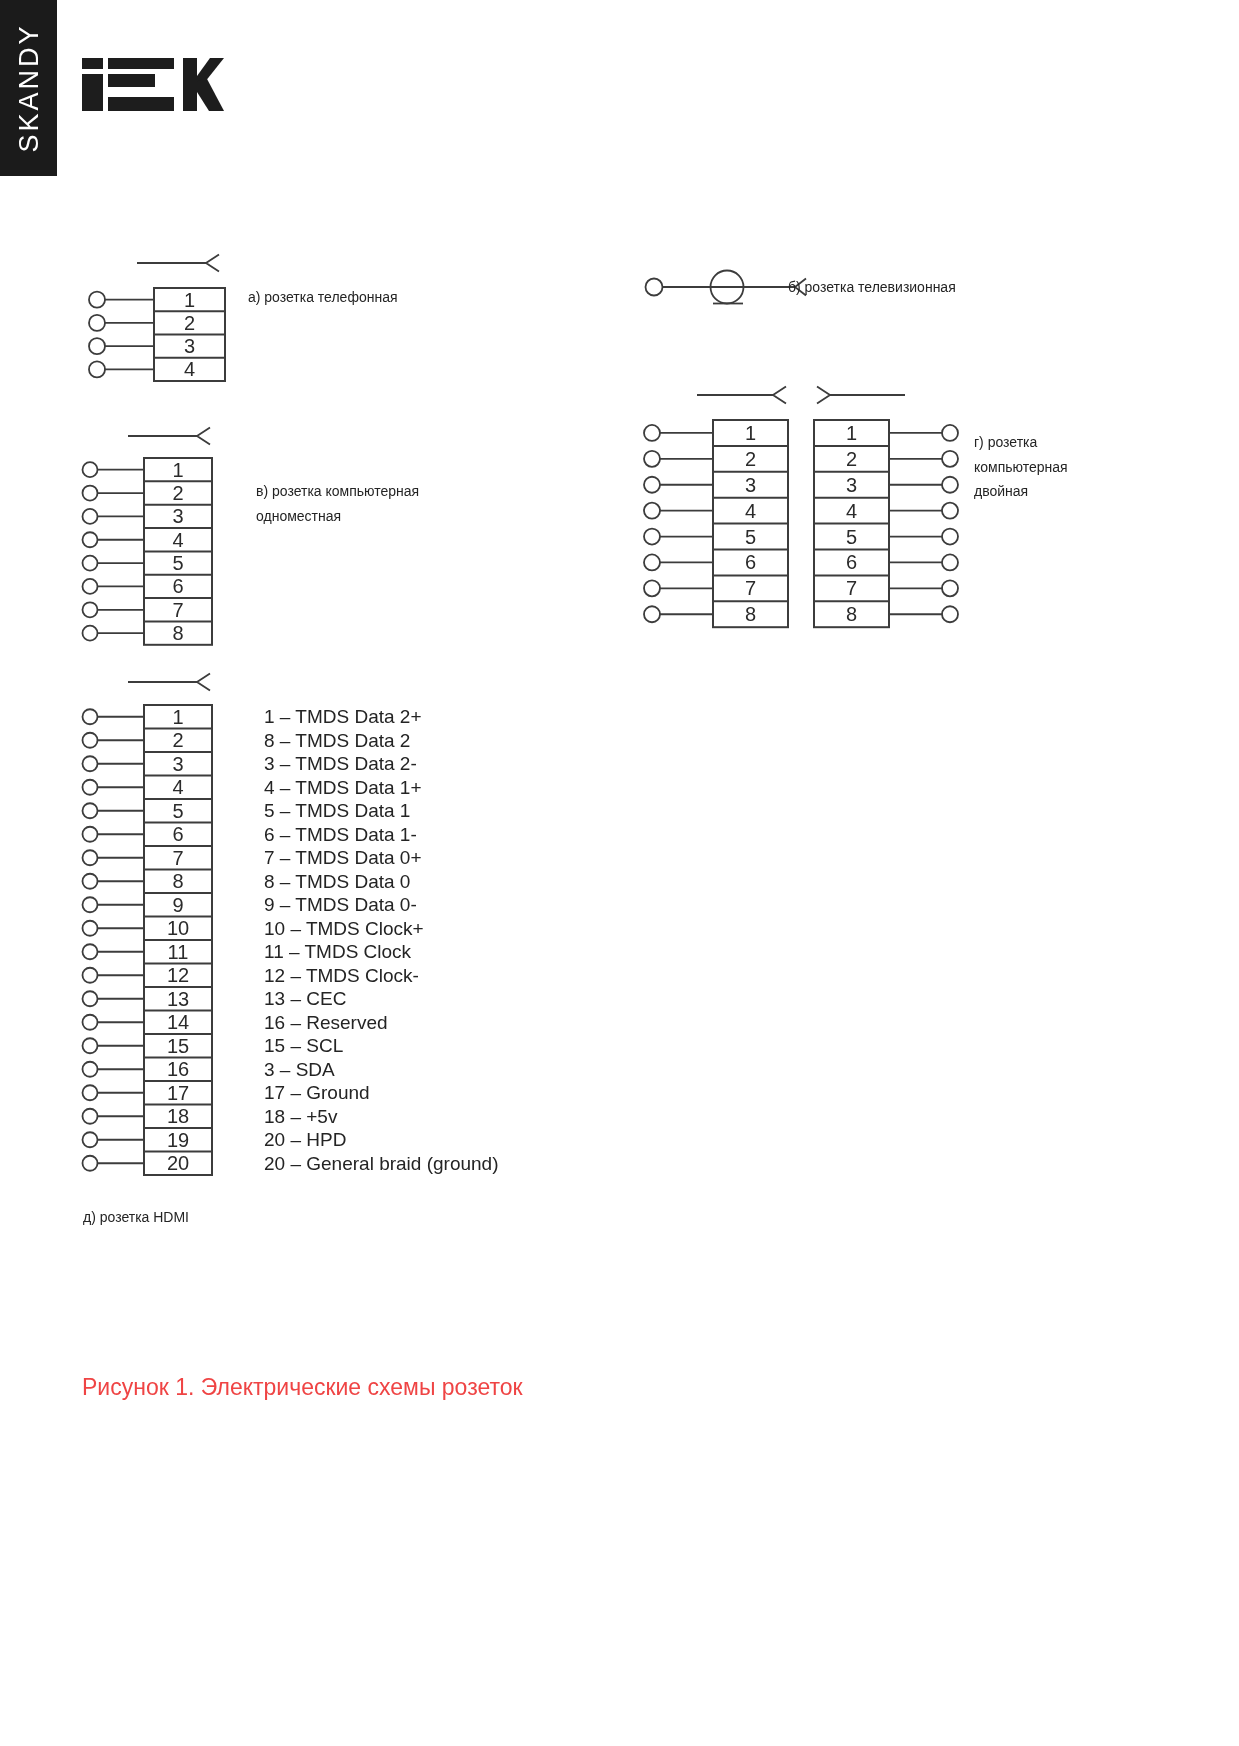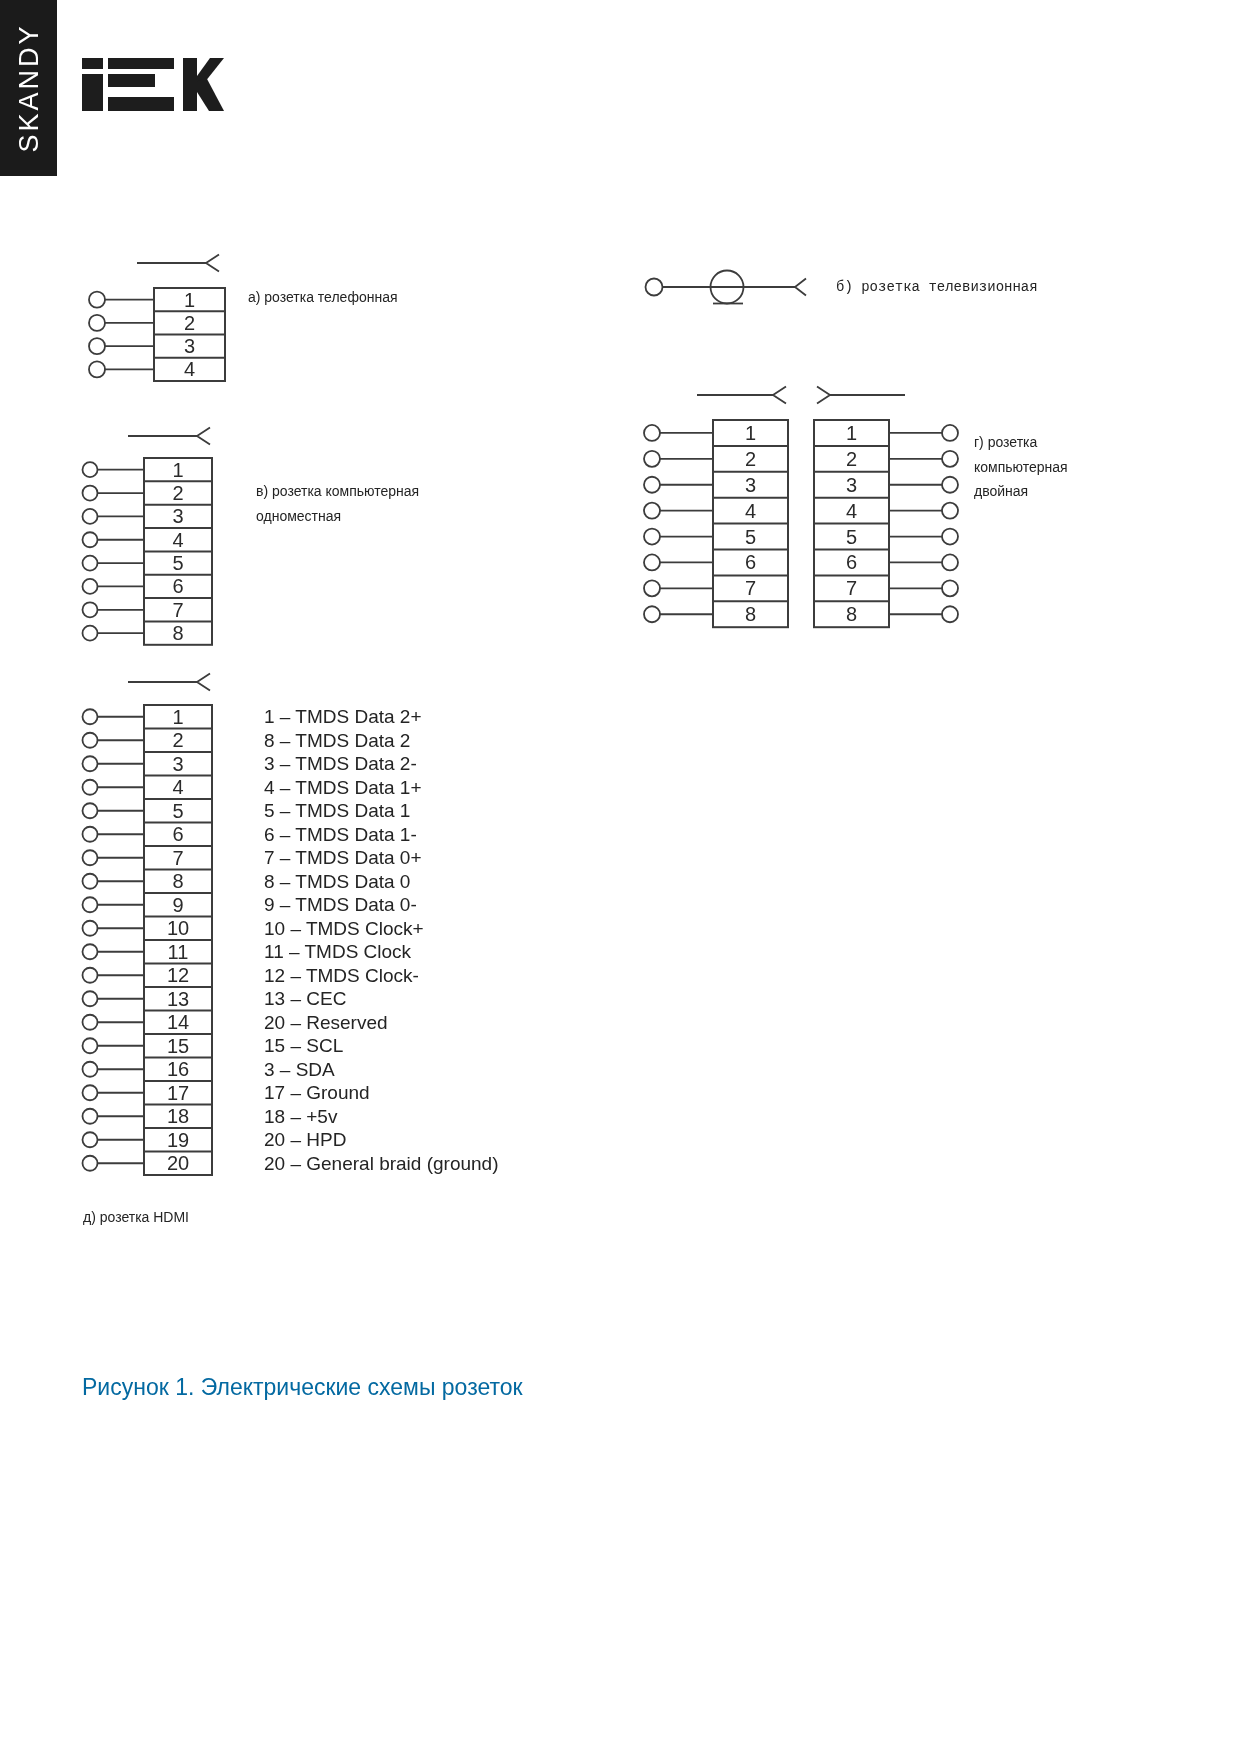--- a/index.html
+++ b/index.html
@@ -4,21 +4,21 @@
 <style>
   html,body{margin:0;padding:0;background:#ffffff;}
   .page{position:relative;width:1239px;height:1746px;background:#ffffff;
         font-family:"Liberation Sans",sans-serif;color:#222;overflow:hidden;}
   .abs{position:absolute;}
   .sidebar{position:absolute;left:0;top:0;width:57px;height:176px;background:#1b1b1b;}
   .sidebar-text{position:absolute;left:50%;top:50%;
         transform:translate(-50%,-50%) rotate(-90deg);
         color:#ffffff;font-size:27px;letter-spacing:3px;white-space:nowrap;}
   .dlabel{font-size:14px;color:#242424;white-space:nowrap;line-height:25px;}
-  .caption{font-size:23px;color:#0369a1;white-space:nowrap;}
+  .caption{font-size:23px;color:#ef4444;white-space:nowrap;}
   .hdmi-desc{height:23.5px;line-height:23.5px;font-size:19px;color:#242424;white-space:nowrap;}
   svg text{font-family:"Liberation Sans",sans-serif;font-size:20px;fill:#2b2b2b;stroke:none;}
 </style>
 </head>
 <body>
 
 <div class="page">
 
   <div class="sidebar">
     <span class="sidebar-text">SKANDY</span>
@@ -302,21 +302,21 @@
         <circle cx="654" cy="287" r="8.5"></circle>
         <line x1="662.5" y1="287" x2="795" y2="287"></line>
         <circle cx="727" cy="287" r="16.5"></circle>
         <line x1="713" y1="303.5" x2="743" y2="303.5"></line>
         <polyline points="806,278.5 795,287 806,295.5" fill="none"></polyline>
       </g>
     </svg>
 
   <div class="abs dlabel" style="left:248px;top:285px;">а) розетка телефонная</div>
 
-  <div class="abs dlabel" style="left:836px;top:275px;font-family:Liberation Mono, monospace;">б) розетка телевизионная</div>
+  <div class="abs dlabel" style="left:788px;top:275px;">б) розетка телевизионная</div>
 
   <div class="abs" style="left:974px;top:430px;">
     <div class="dlabel" style="line-height:24.5px;">г) розетка</div>
     <div class="dlabel" style="line-height:24.5px;">компьютерная</div>
     <div class="dlabel" style="line-height:24.5px;">двойная</div>
   </div>
 
   <div class="abs" style="left:256px;top:479px;">
     <div class="dlabel">в) розетка компьютерная</div>
     <div class="dlabel">одноместная</div>
@@ -329,21 +329,21 @@
       <div class="hdmi-desc">4 – TMDS Data 1+</div>
       <div class="hdmi-desc">5 – TMDS Data 1</div>
       <div class="hdmi-desc">6 – TMDS Data 1-</div>
       <div class="hdmi-desc">7 – TMDS Data 0+</div>
       <div class="hdmi-desc">8 – TMDS Data 0</div>
       <div class="hdmi-desc">9 – TMDS Data 0-</div>
       <div class="hdmi-desc">10 – TMDS Clock+</div>
       <div class="hdmi-desc">11 – TMDS Clock</div>
       <div class="hdmi-desc">12 – TMDS Clock-</div>
       <div class="hdmi-desc">13 – CEC</div>
-      <div class="hdmi-desc">20 – Reserved</div>
+      <div class="hdmi-desc">16 – Reserved</div>
       <div class="hdmi-desc">15 – SCL</div>
       <div class="hdmi-desc">3 – SDA</div>
       <div class="hdmi-desc">17 – Ground</div>
       <div class="hdmi-desc">18 – +5v</div>
       <div class="hdmi-desc">20 – HPD</div>
       <div class="hdmi-desc">20 – General braid (ground)</div>
     </div>
 
   <div class="abs dlabel" style="left:83px;top:1205px;text-align:right;">д) розетка HDMI</div>
 

